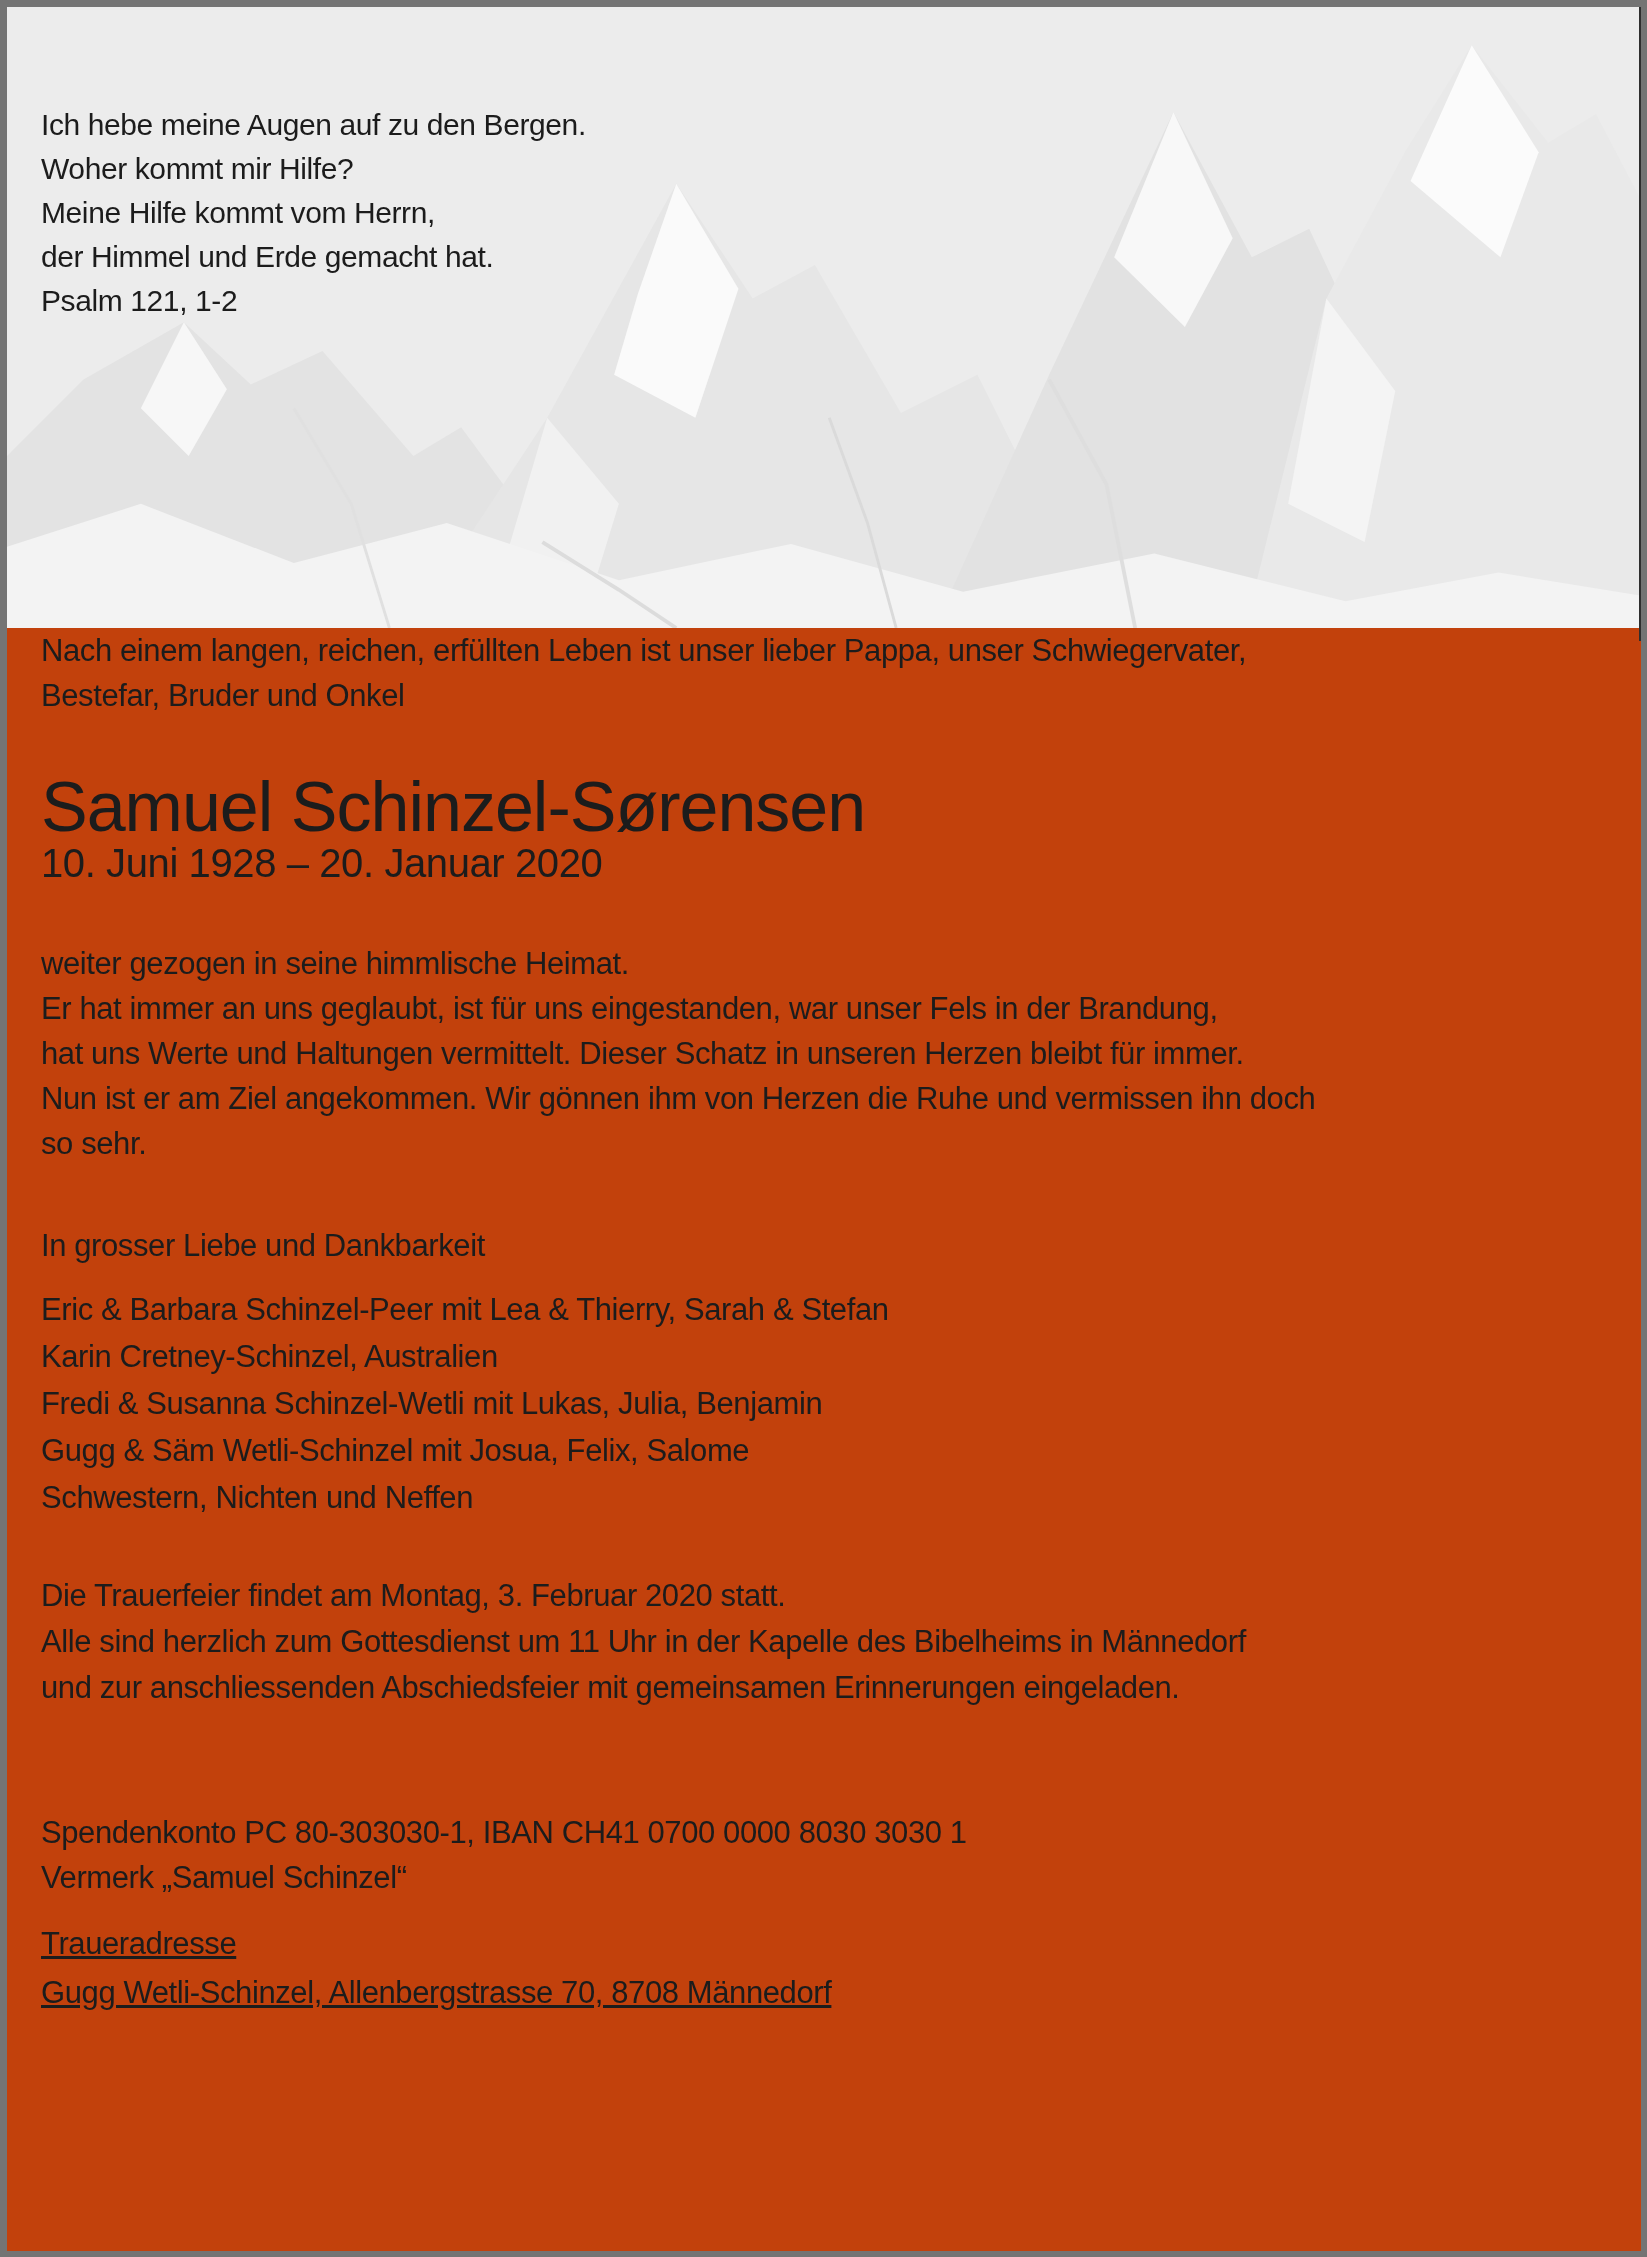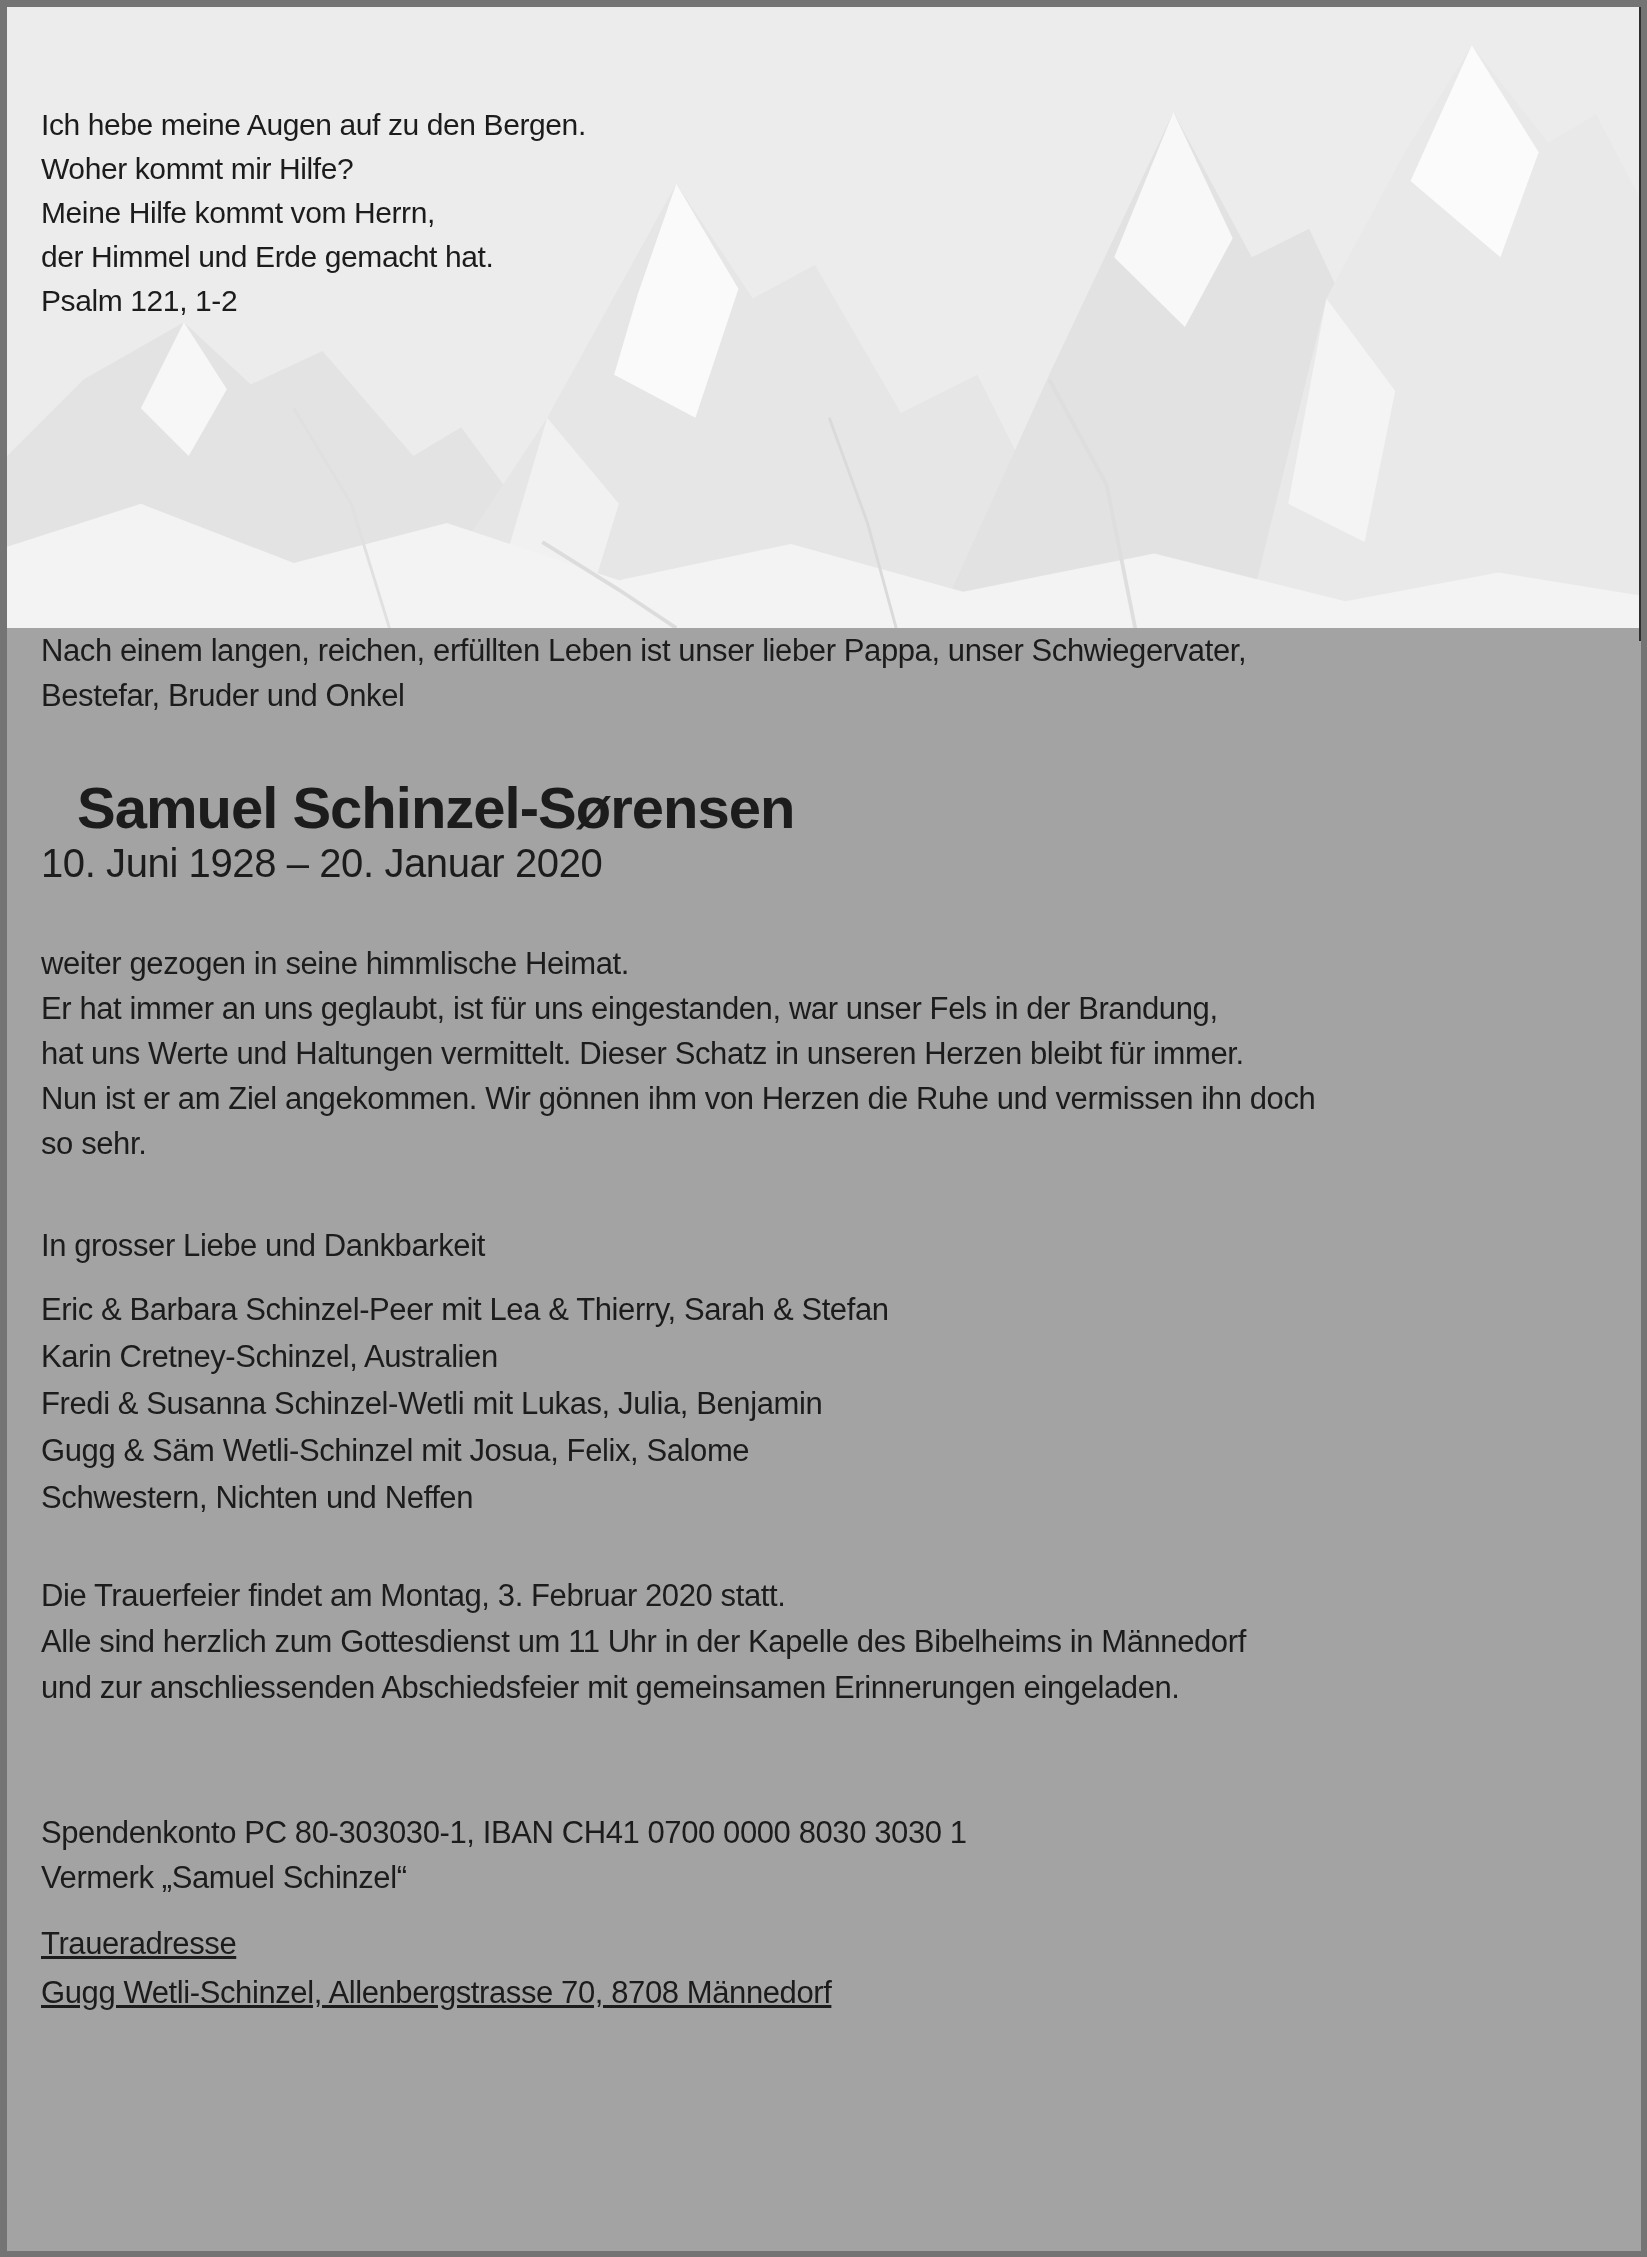--- a/index.html
+++ b/index.html
@@ -6,21 +6,21 @@
     margin: 0;
     padding: 0;
     background: #ffffff;
   }
   .page {
     position: relative;
     width: 1648px;
     height: 2258px;
     box-sizing: border-box;
     border: 7.6px solid #747474;
-    background: #a3a3a3;
+    background: #c2410c;
     font-family: "Liberation Sans", sans-serif;
     color: #1c1c1c;
     overflow: hidden;
   }
   
   .edge-shadow {
     position: absolute;
     top: -7.6px;
     right: -7.6px;
     width: 9.6px;
@@ -54,25 +54,24 @@
   }
   .content {
     padding: 0 38px 0 34px;
     font-size: 31px;
     line-height: 45px;
     letter-spacing: -0.4px;
   }
   .intro { }
   .name-block { margin-top: 59px; }
   .deceased-name {
-    font-size: 58px;
+    font-size: 70px;
     line-height: 61px;
     letter-spacing: -1px;
-    font-weight: 700;
-    margin-left: 36px;
+    font-weight: 400;
   }
   .life-dates {
     font-size: 40px;
     line-height: 42px;
     margin-top: 3.8px;
   }
   .eulogy { margin-top: 57px; }
   .gratitude { margin-top: 57px; }
   .family { margin-top: 18px; line-height: 47px; }
   .service { margin-top: 52px; line-height: 46px; }

